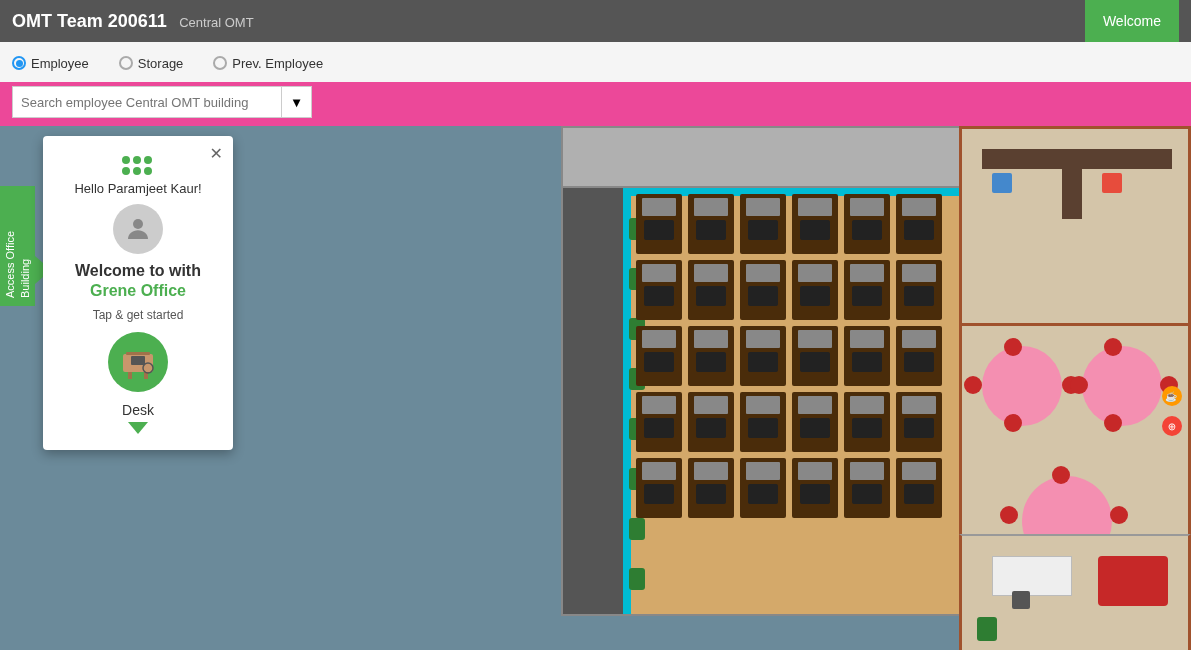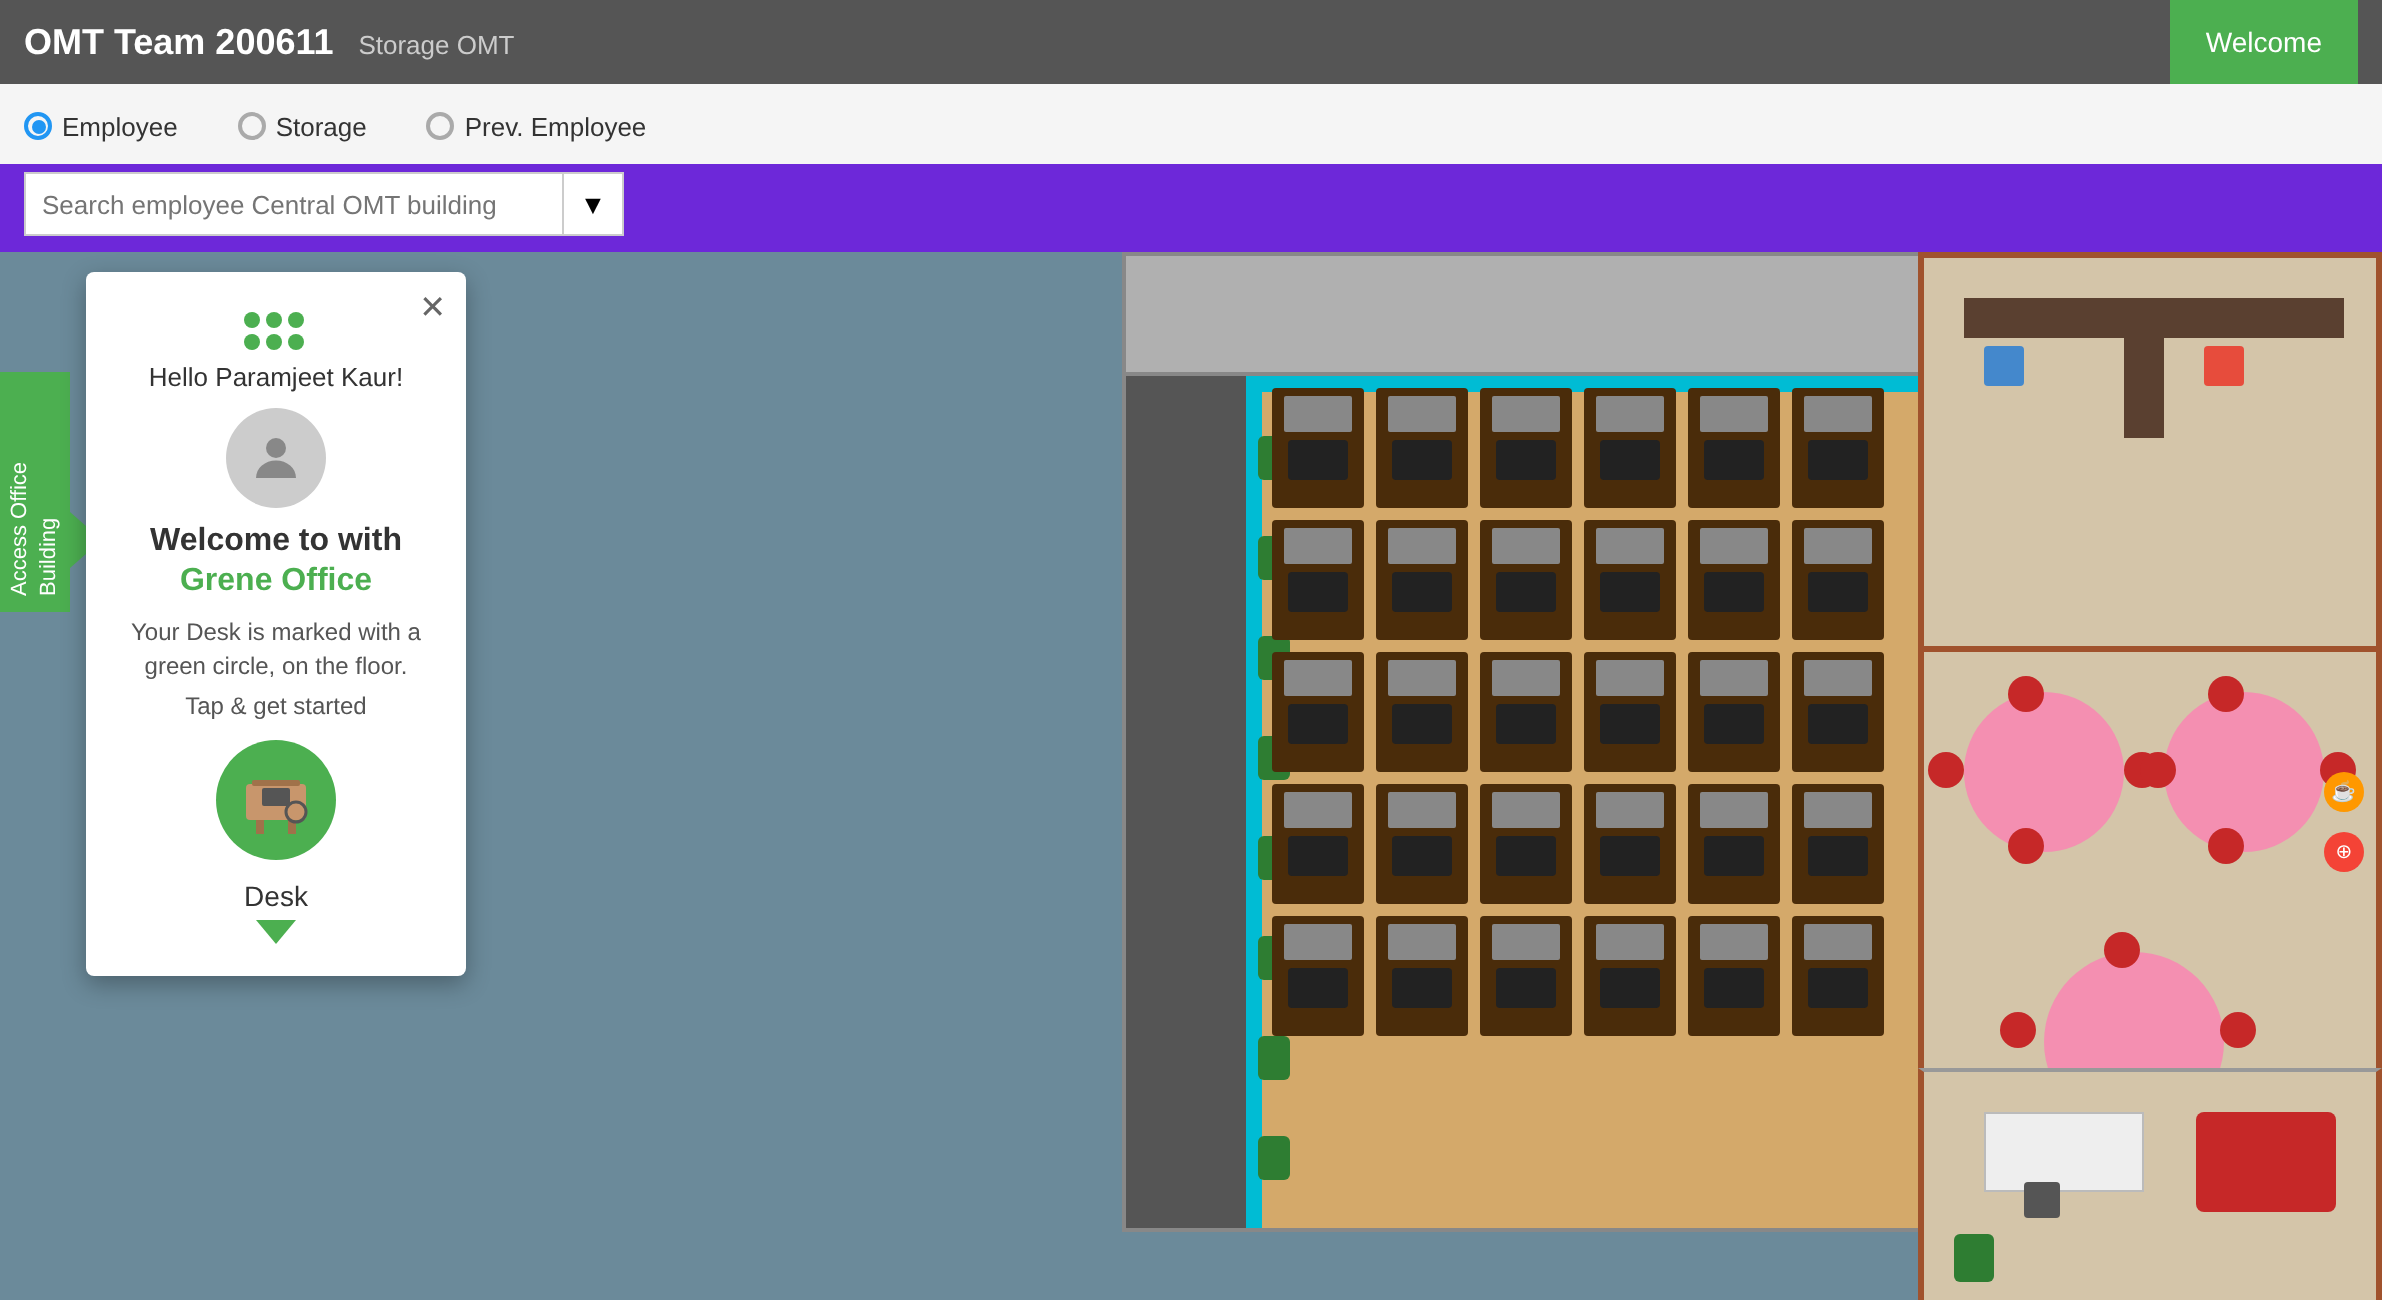--- a/index.html
+++ b/index.html
@@ -66,21 +66,21 @@
     }
     .radio-dot.active::after {
       content: '';
       width: 7px; height: 7px;
       background: #2196f3;
       border-radius: 50%;
     }
 
     
     .search-bar {
-      background: #6d28d9;
+      background: #ec4899;
       padding: 4px 12px 8px 12px;
       display: flex;
       align-items: center;
     }
     .search-input-wrapper {
       display: flex;
       border: 1px solid #ccc;
       background: #fff;
       width: 300px;
       height: 32px;
@@ -252,21 +252,21 @@
       width: 730px;
       height: 528px;
     }
   </style>
 </head>
 <body>
 
 <div class="header">
   <div>
     <span class="header-title">OMT Team 200611</span>
-    <span class="header-subtitle">Storage OMT</span>
+    <span class="header-subtitle">Central OMT</span>
   </div>
   <button class="logout-btn">Welcome</button>
 </div>
 
 <div class="filter-bar">
   <label class="filter-option">
     <span class="radio-dot active"></span>
     <span>Employee</span>
   </label>
   <label class="filter-option">
@@ -307,21 +307,20 @@
     </div>
     <div class="popup-hello">Hello Paramjeet Kaur!</div>
     <div class="popup-avatar">
       <svg viewBox="0 0 24 24">
         <circle cx="12" cy="8" r="4"></circle>
         <path d="M4 20c0-4 3.6-7 8-7s8 3 8 7"></path>
       </svg>
     </div>
     <div class="popup-welcome">Welcome to with</div>
     <div class="popup-office">Grene Office</div>
-    <div class="popup-desc">Your Desk is marked with a green circle, on the floor.</div>
     <div class="popup-tap">Tap &amp; get started</div>
     <div class="popup-desk-icon">
       <svg width="40" height="40" viewBox="0 0 40 40">
         <rect x="5" y="12" width="30" height="18" rx="2" fill="#c8966c"></rect>
         <rect x="8" y="10" width="24" height="3" rx="1" fill="#a0724a"></rect>
         <rect x="10" y="30" width="4" height="7" fill="#a0724a"></rect>
         <rect x="26" y="30" width="4" height="7" fill="#a0724a"></rect>
         <rect x="13" y="14" width="14" height="9" rx="1" fill="#555"></rect>
         <circle cx="30" cy="26" r="5" fill="none" stroke="#555" stroke-width="1.5"></circle>
       </svg>

